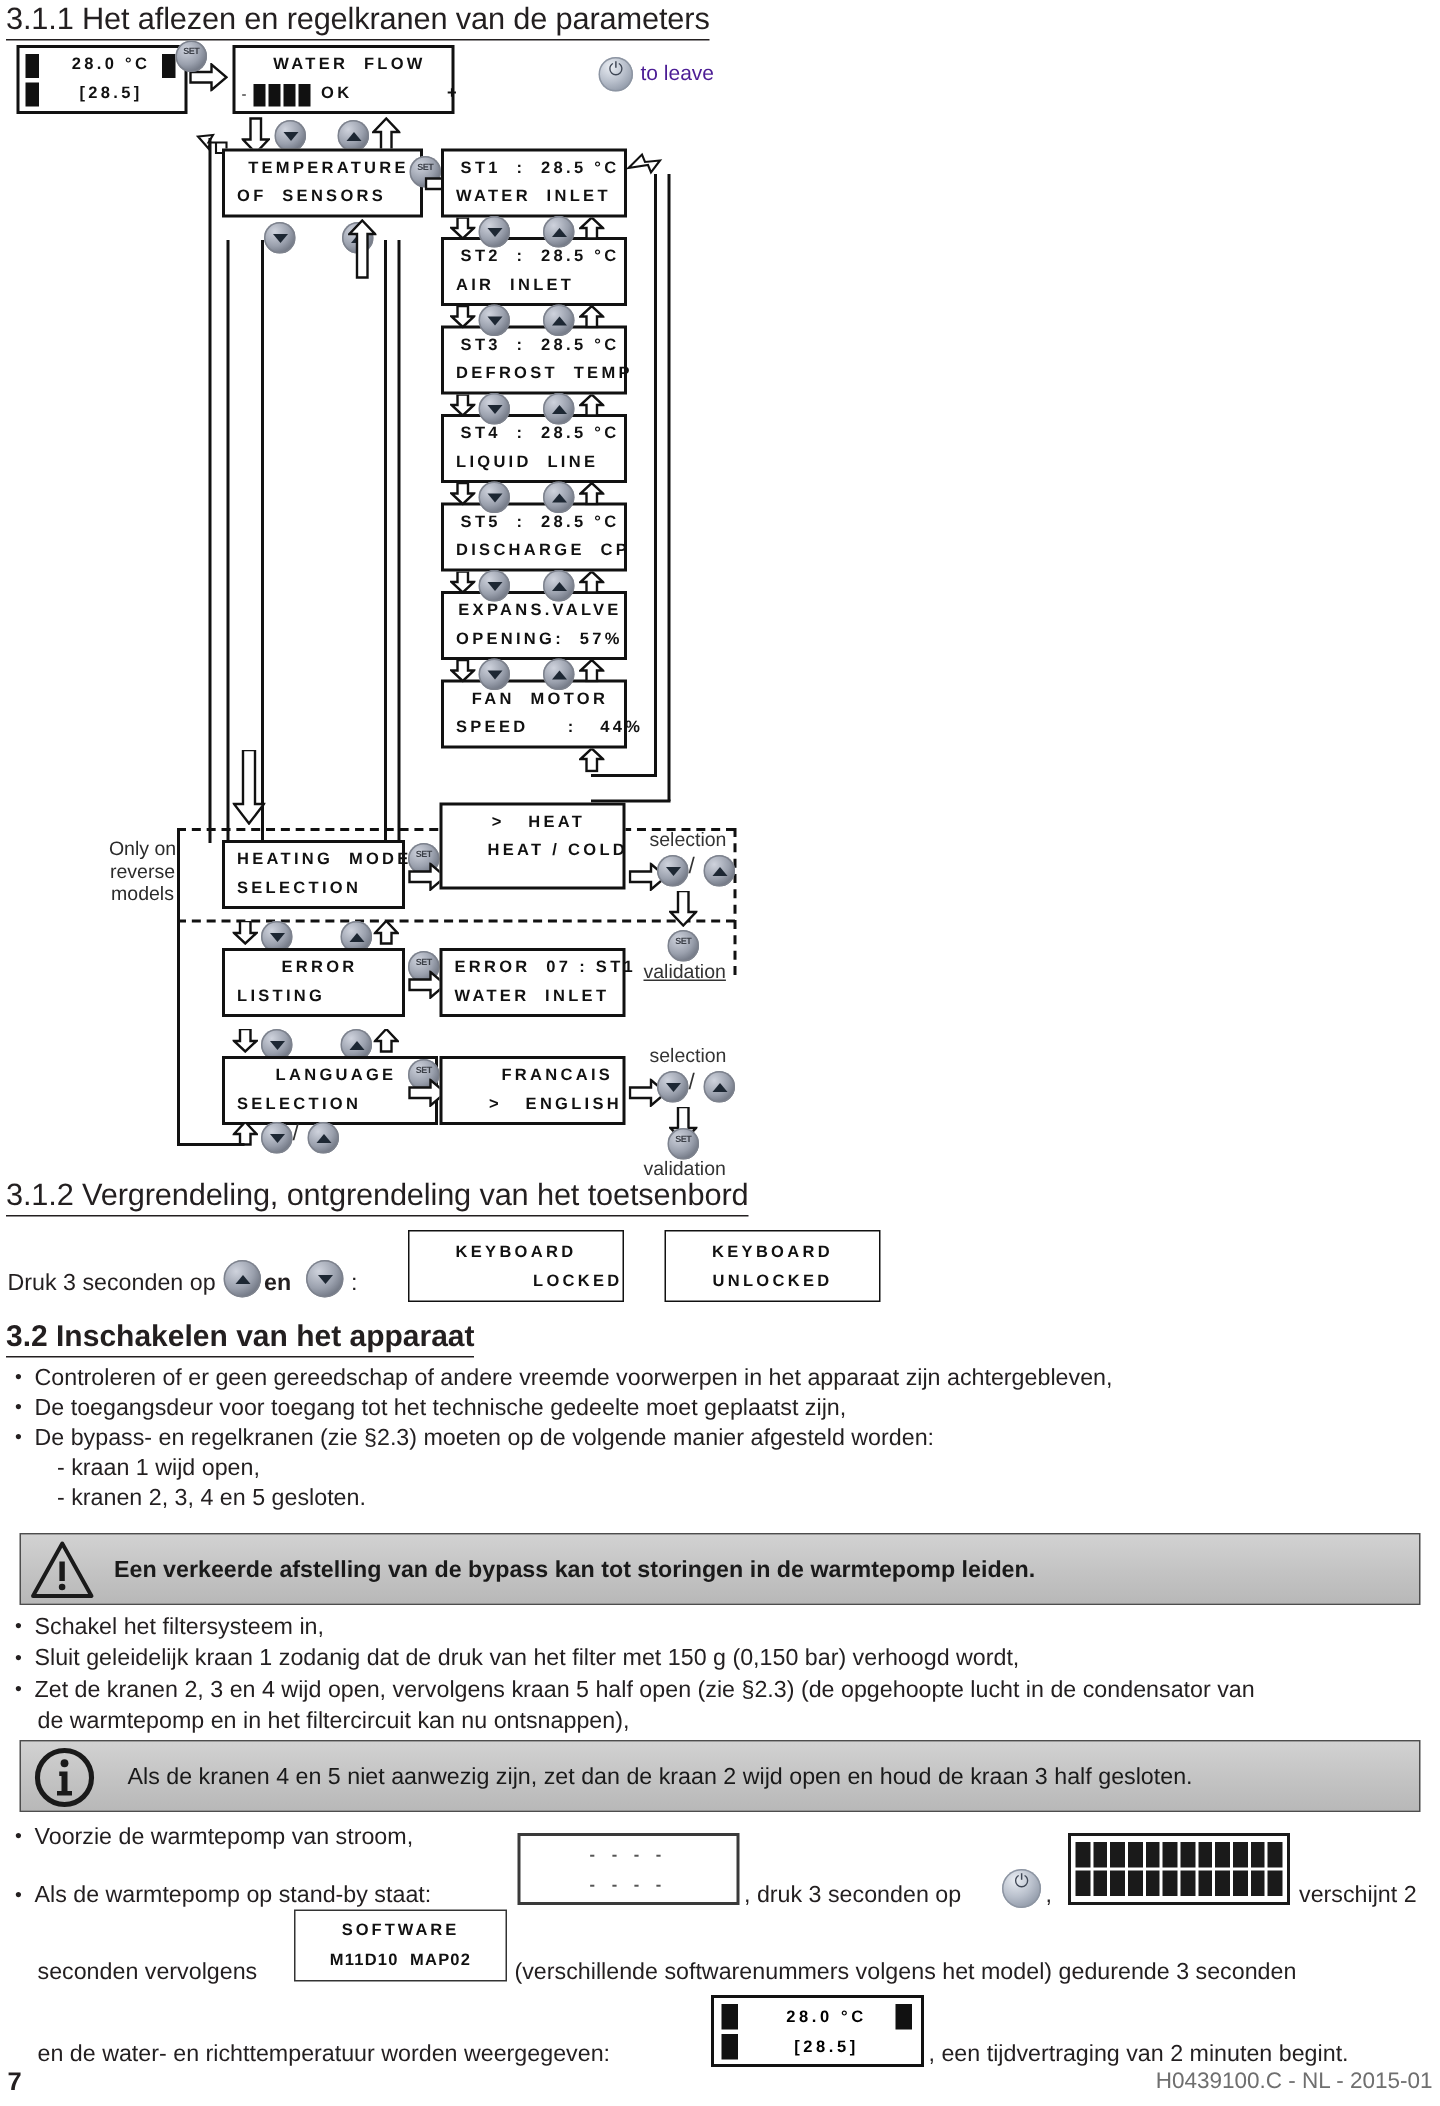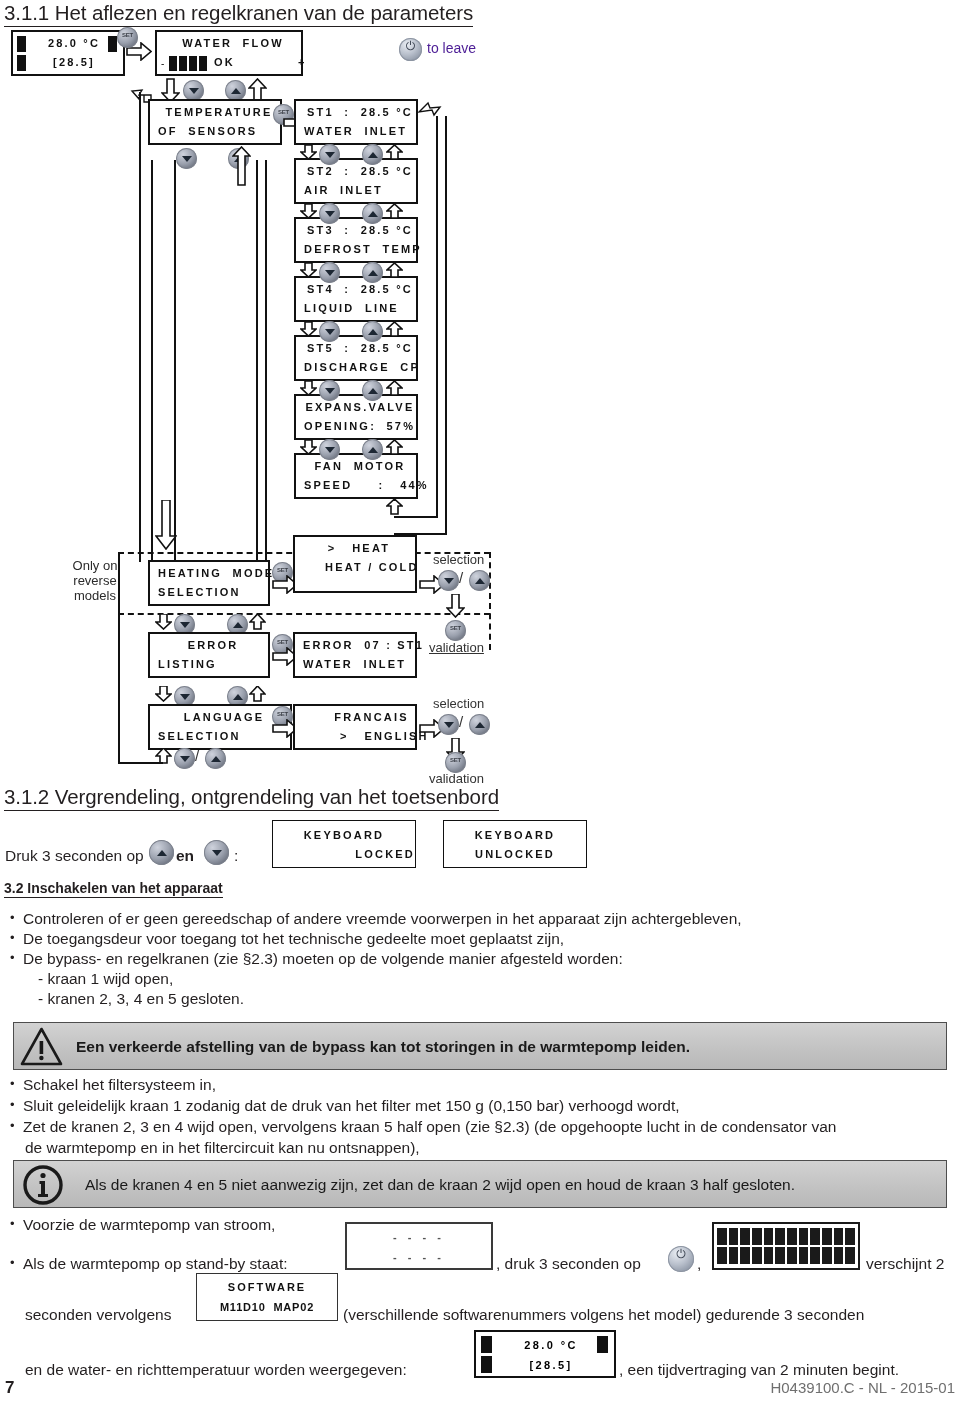--- a/index.html
+++ b/index.html
@@ -10,21 +10,21 @@
   }
   .pg{position:absolute;left:0;top:0;width:960px;height:1404px;}
 
   
   .h3{
     position:absolute;font-size:20.5px;font-weight:400;color:#231f20;
     border-bottom:1.6px solid #231f20;padding-bottom:1px;white-space:nowrap;
     letter-spacing:-0.1px;
   }
   .h2{
-    position:absolute;font-size:14px;font-weight:bold;color:#231f20;
+    position:absolute;font-size:20px;font-weight:bold;color:#231f20;
     border-bottom:1.8px solid #231f20;padding-bottom:1px;white-space:nowrap;
   }
 
   
   .lcd{
     position:absolute;border:2.2px solid #111;background:#fff;box-sizing:border-box;
     font-family:"Liberation Sans", sans-serif;color:#111;
   }
   .lcd .l1,.lcd .l2{
     position:absolute;left:0;width:100%;font-size:11px;letter-spacing:2.2px;
@@ -408,21 +408,21 @@
       <div class="l2">SELECTION</div>
     </div>
     <div class="btn set" style="left:272px;top:706px;"></div>
     <div class="ar" style="left:272px;top:719px;">
       <svg width="26" height="19" viewBox="0 0 26 19">
           <path d="M1 6 H15 V1 L25 9.5 L15 18 V13 H1 Z" fill="#fff" stroke="#111" stroke-width="1.6"></path>
         </svg>
     </div>
     <div class="lcd pad" style="left:293px;top:704px;width:124px;height:46px;">
       <div class="l1" style="padding-left:33px;">FRANCAIS</div>
-      <div class="l2" style="padding-left:4px;margin-left:41px;">&gt;   ENGLISH</div>
+      <div class="l2" style="padding-left:31px;">&gt;   ENGLISH</div>
     </div>
     <div class="ar" style="left:419px;top:719px;">
       <svg width="26" height="19" viewBox="0 0 26 19">
           <path d="M1 6 H15 V1 L25 9.5 L15 18 V13 H1 Z" fill="#fff" stroke="#111" stroke-width="1.6"></path>
         </svg>
     </div>
 
     <div class="cap" style="left:433px;top:697px;font-size:13px;">selection</div>
     <div class="btn dn" style="left:438px;top:714px;"></div>
     <div class="slash" style="left:459px;top:713px;">/</div>

